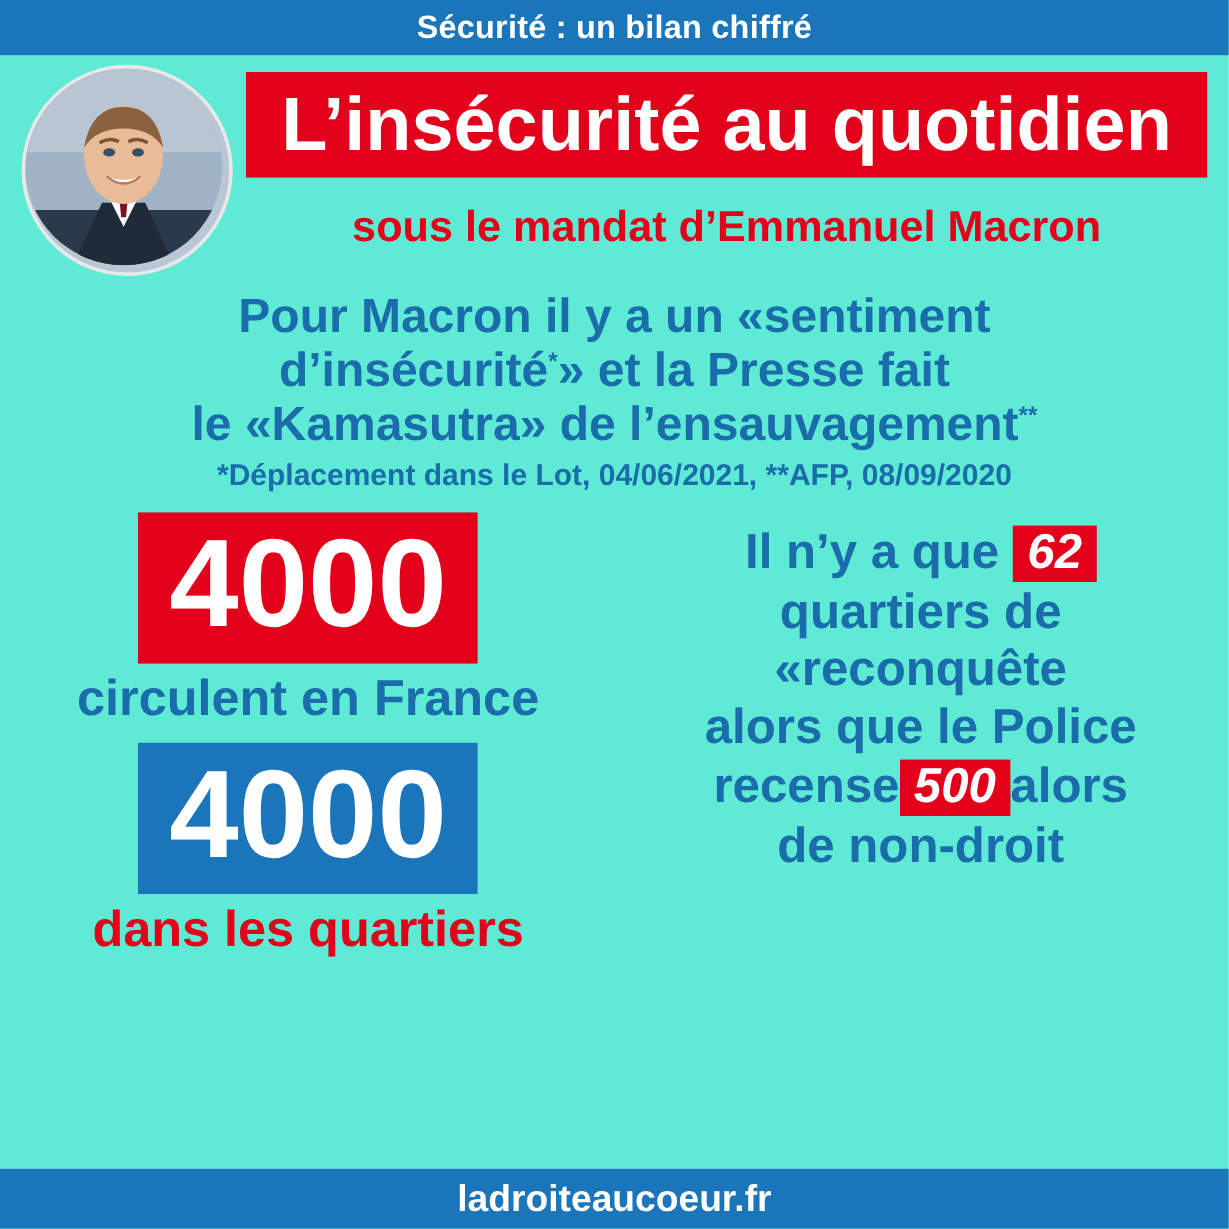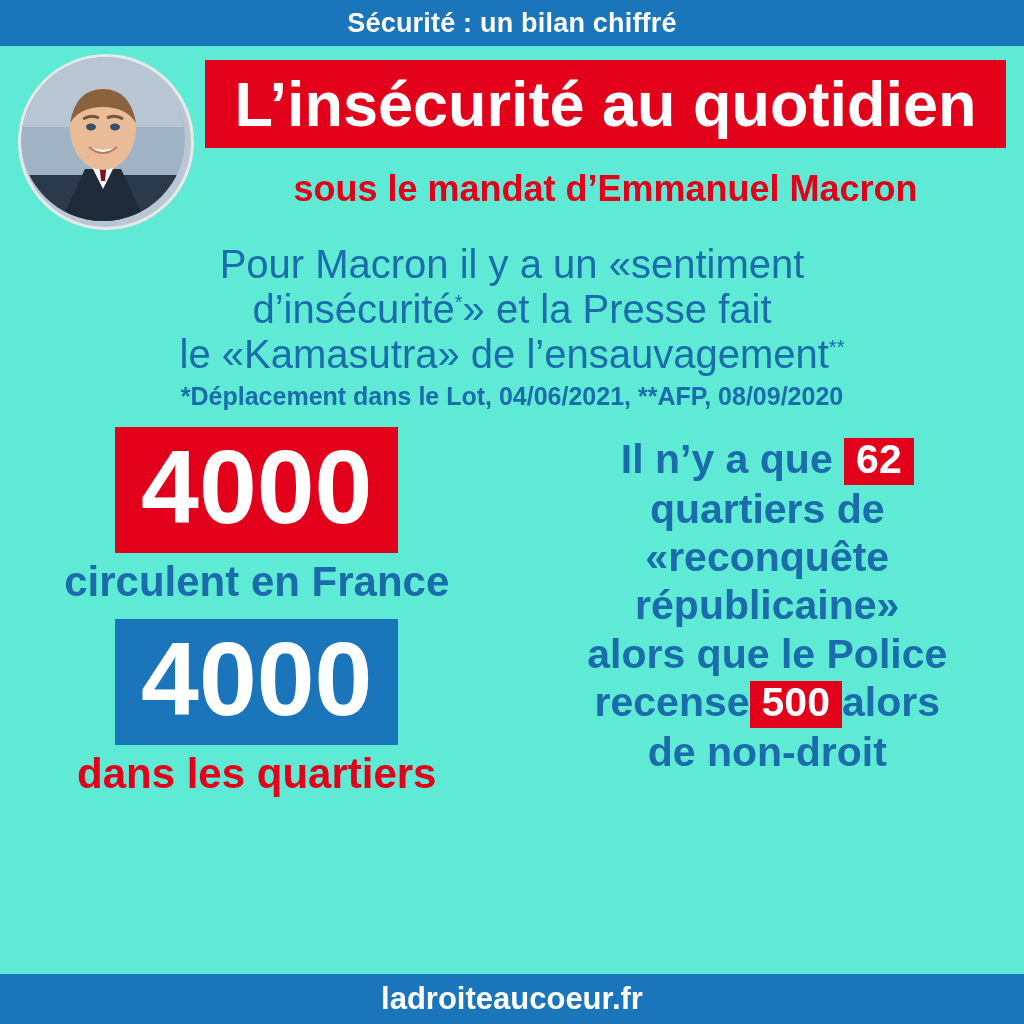--- a/index.html
+++ b/index.html
@@ -79,21 +79,21 @@
     color: #e2001a;
     font-size: 36px;
     font-weight: bold;
     white-space: nowrap;
   }
   
   .quote {
     margin: 6px 20px 0 20px;
     text-align: center;
     color: #1b6cab;
-    font-weight: normal;
+    font-weight: bold;
     font-size: 40px;
     line-height: 1.13;
   }
   .quote sup {
     font-size: 0.5em;
     vertical-align: super;
   }
   .source {
     margin: 4px 20px 0 20px;
     text-align: center;
@@ -148,20 +148,21 @@
   }
   .cap.blue { color: #1b6cab; }
   .cap.red { color: #e2001a; }
   .spacer-sm { height: 14px; }
   .inline-hl {
     display: inline-block;
     color: #ffffff;
     font-weight: bold;
     padding: 0 12px 4px 12px;
     line-height: 1.05;
+    font-style: italic;
   }
   .inline-hl.red { background: #e2001a; }
   .rline { margin: 0; }
   
   .footer {
     height: 50px;
     background: #1b75bb;
     color: #ffffff;
     display: flex;
     align-items: center;
@@ -240,21 +241,20 @@
       </div>
     </div>
 
     <div class="col-right">
       <div class="rline">
         <span>Il n’y a que</span>
         <span class="inline-hl red">62</span>
       </div>
       <div class="rline">quartiers de</div>
       <div class="rline">«reconquête</div>
-      <div class="rline">républicaine»</div>
       <div class="rline">alors que le Police</div>
       <div class="rline">
         <span>recense</span><span class="inline-hl red">500</span><span>alors</span>
       </div>
       <div class="rline">de non-droit</div>
     </div>
 
   </div>
 
   <div class="footer">

